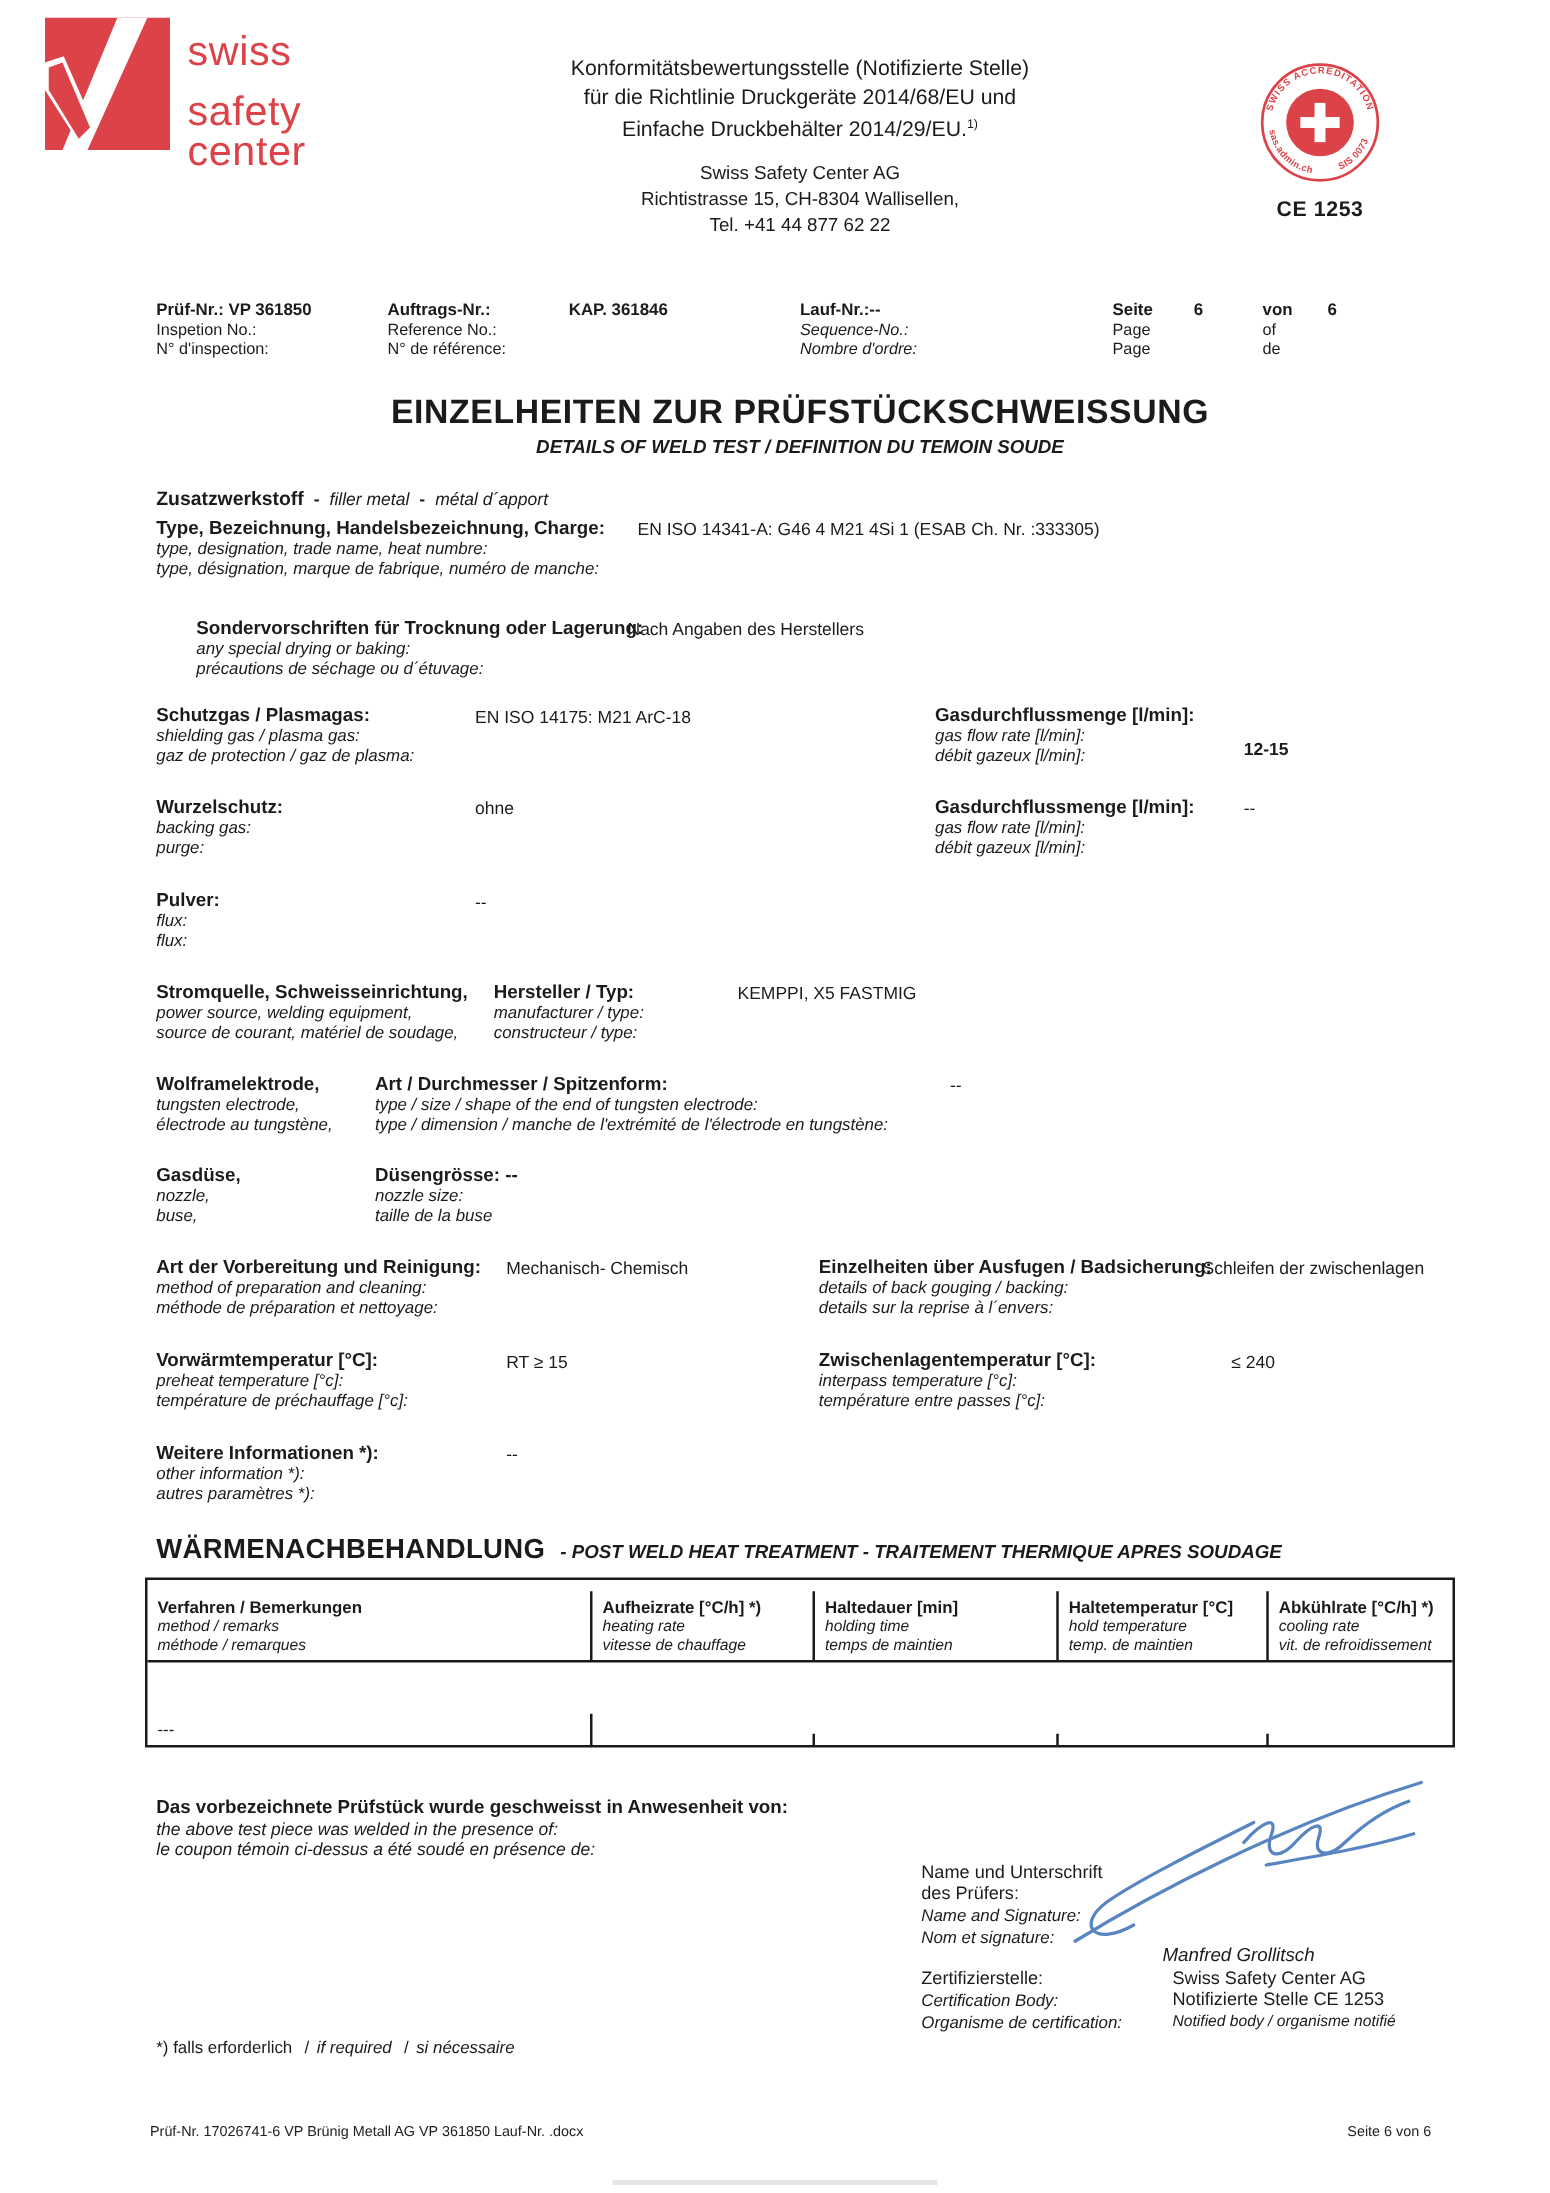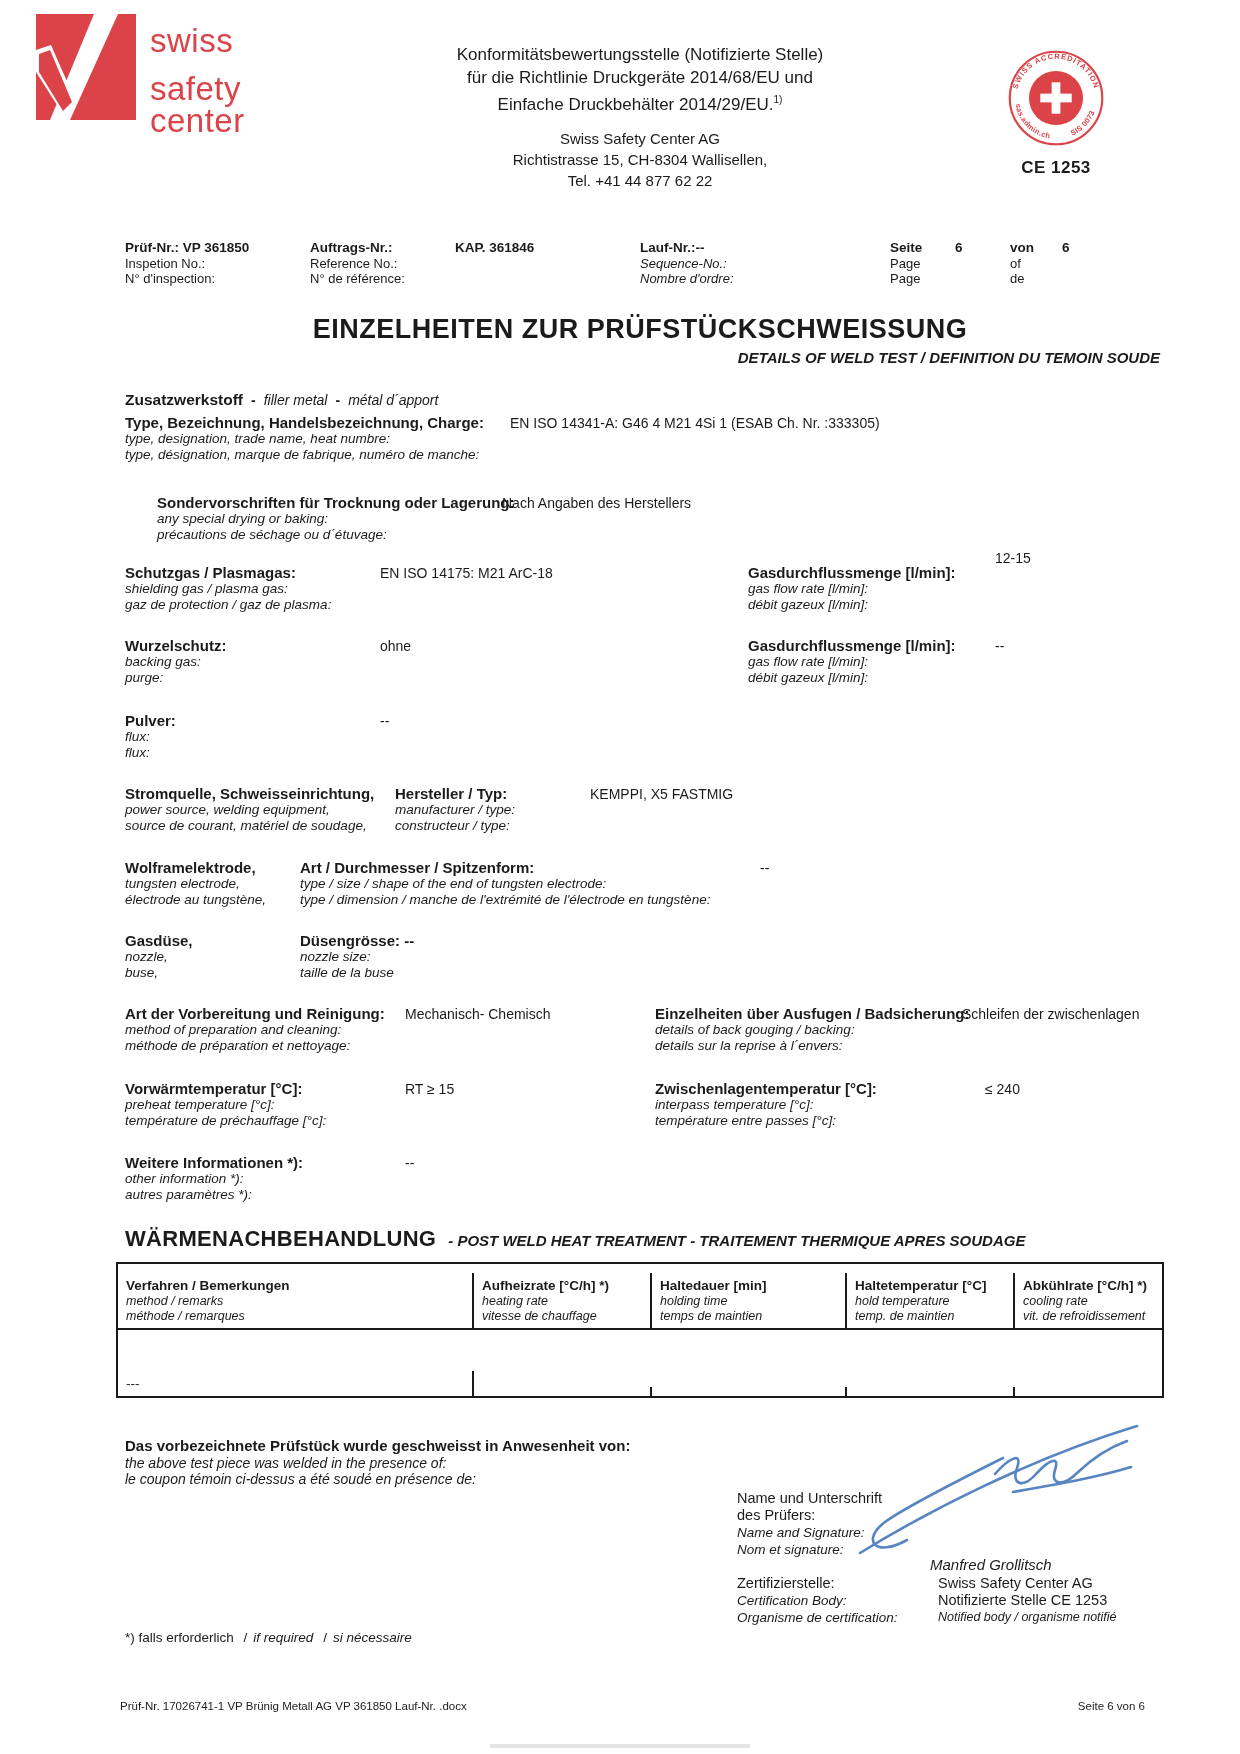--- a/index.html
+++ b/index.html
@@ -14,21 +14,21 @@
   .hdr{position:absolute;left:330px;top:44px;width:620px;text-align:center;font-size:17px;line-height:22.5px;}
   .addr{position:absolute;left:330px;top:128px;width:620px;text-align:center;font-size:15px;line-height:21px;}
   sup{font-size:10px;vertical-align:super;}
   .ce{position:absolute;left:1008px;top:158px;width:96px;text-align:center;font-weight:700;font-size:17px;letter-spacing:.5px;}
   
   .ref-de{font-weight:700;font-size:13.5px;line-height:15.5px;white-space:nowrap;}
   .ref-sub{font-size:13px;line-height:15.5px;white-space:nowrap;}
   .i{font-style:italic;}
   
   .title{position:absolute;left:120px;top:314px;width:1040px;text-align:center;font-weight:700;font-size:27px;letter-spacing:.5px;white-space:nowrap;}
-  .subtitle{position:absolute;left:120px;top:349px;width:1040px;text-align:right;font-weight:700;font-style:italic;font-size:15px;white-space:nowrap;}
+  .subtitle{position:absolute;left:120px;top:349px;width:1040px;text-align:center;font-weight:700;font-style:italic;font-size:15px;white-space:nowrap;}
   
   .de{font-weight:700;font-size:15px;line-height:16px;white-space:nowrap;}
   .tr{font-style:italic;font-size:13.5px;line-height:16px;white-space:nowrap;}
   .val{font-size:14px;line-height:16px;white-space:nowrap;}
   .sec-de{font-weight:700;font-size:15.5px;}
   .sec-tr{font-style:italic;font-size:14px;}
   .sec-sep{font-weight:700;font-size:14px;margin:0 8px;}
   
   .pwht-de{font-weight:700;font-size:22px;letter-spacing:.3px;}
   .pwht-rest{font-weight:700;font-style:italic;font-size:15px;margin-left:12px;}
@@ -153,21 +153,21 @@
     <div class="de">Schutzgas / Plasmagas:</div>
     <div class="tr">shielding gas / plasma gas:</div>
     <div class="tr">gaz de protection / gaz de plasma:</div>
   </div>
   <div class="abs val" style="left:380px;top:565px;">EN ISO 14175: M21 ArC-18</div>
   <div class="abs" style="left:748px;top:565px;">
     <div class="de">Gasdurchflussmenge [l/min]:</div>
     <div class="tr">gas flow rate [l/min]:</div>
     <div class="tr">débit gazeux [l/min]:</div>
   </div>
-  <div class="abs val" style="left:995px;top:550px;">12-15</div>
+  <div class="abs val" style="left:995px;top:591px;font-weight:bold;">12-15</div>
 
   <div class="abs" style="left:125px;top:638px;">
     <div class="de">Wurzelschutz:</div>
     <div class="tr">backing gas:</div>
     <div class="tr">purge:</div>
   </div>
   <div class="abs val" style="left:380px;top:638px;">ohne</div>
   <div class="abs" style="left:748px;top:638px;">
     <div class="de">Gasdurchflussmenge [l/min]:</div>
     <div class="tr">gas flow rate [l/min]:</div>
@@ -324,18 +324,18 @@
     <div class="sig-val">Notifizierte Stelle CE 1253</div>
     <div class="sig-val-i">Notified body / organisme notifié</div>
   </div>
 
   <div class="abs footnote" style="left:125px;top:1630px;">
     <span>*) falls erforderlich</span>
     <span style="margin:0 6px;">/</span><span class="i">if required</span>
     <span style="margin:0 6px;">/</span><span class="i">si nécessaire</span>
   </div>
 
-  <div class="abs footer" style="left:120px;top:1700px;">Prüf-Nr. 17026741-1 VP Brünig Metall AG VP 361850 Lauf-Nr. .docx</div>
+  <div class="abs footer" style="left:120px;top:1700px;">Prüf-Nr. 17026741-6 VP Brünig Metall AG VP 361850 Lauf-Nr. .docx</div>
   <div class="abs footer" style="left:945px;top:1700px;width:200px;text-align:right;">Seite 6 von 6</div>
 
   <div class="artifact"></div>
 
 </div>
 
 </body></html>

